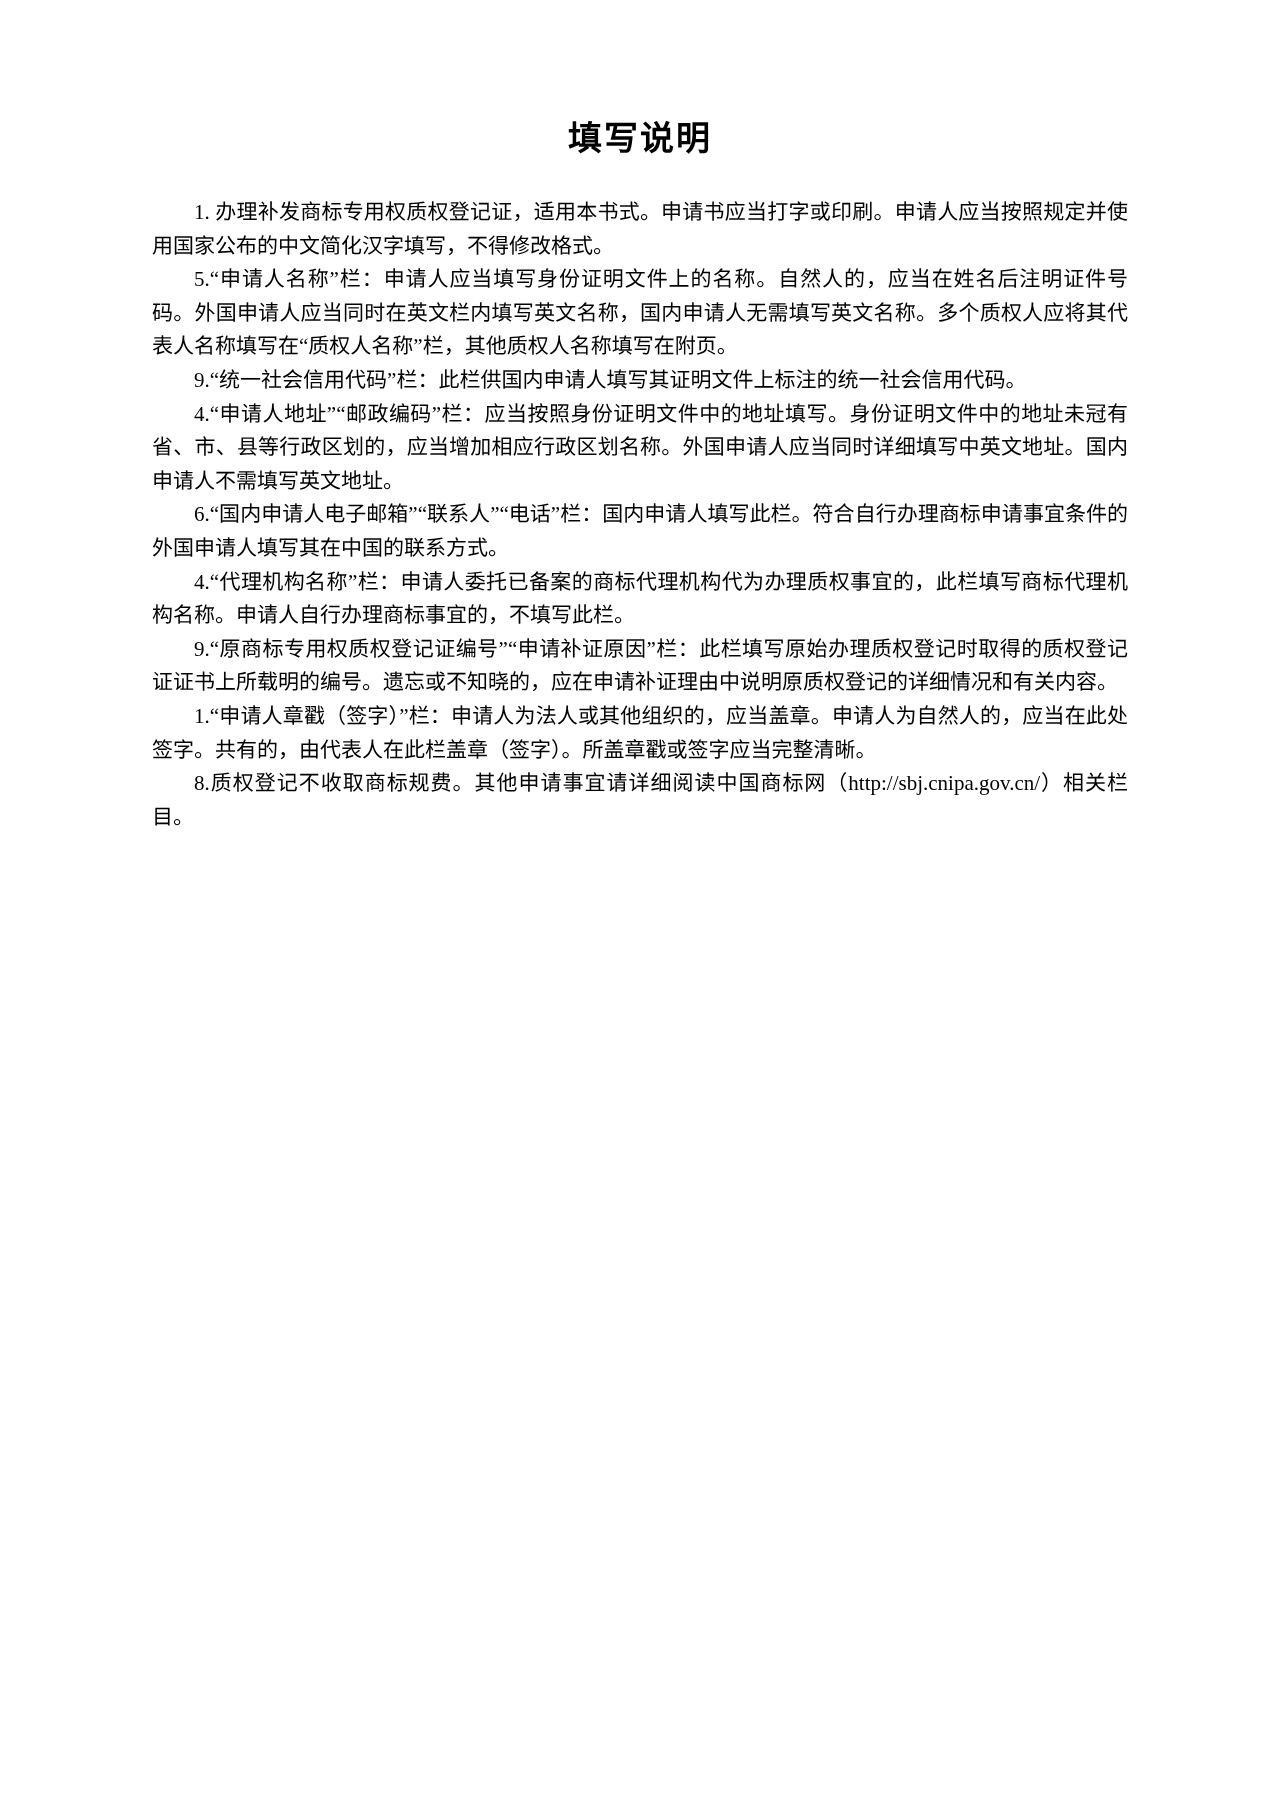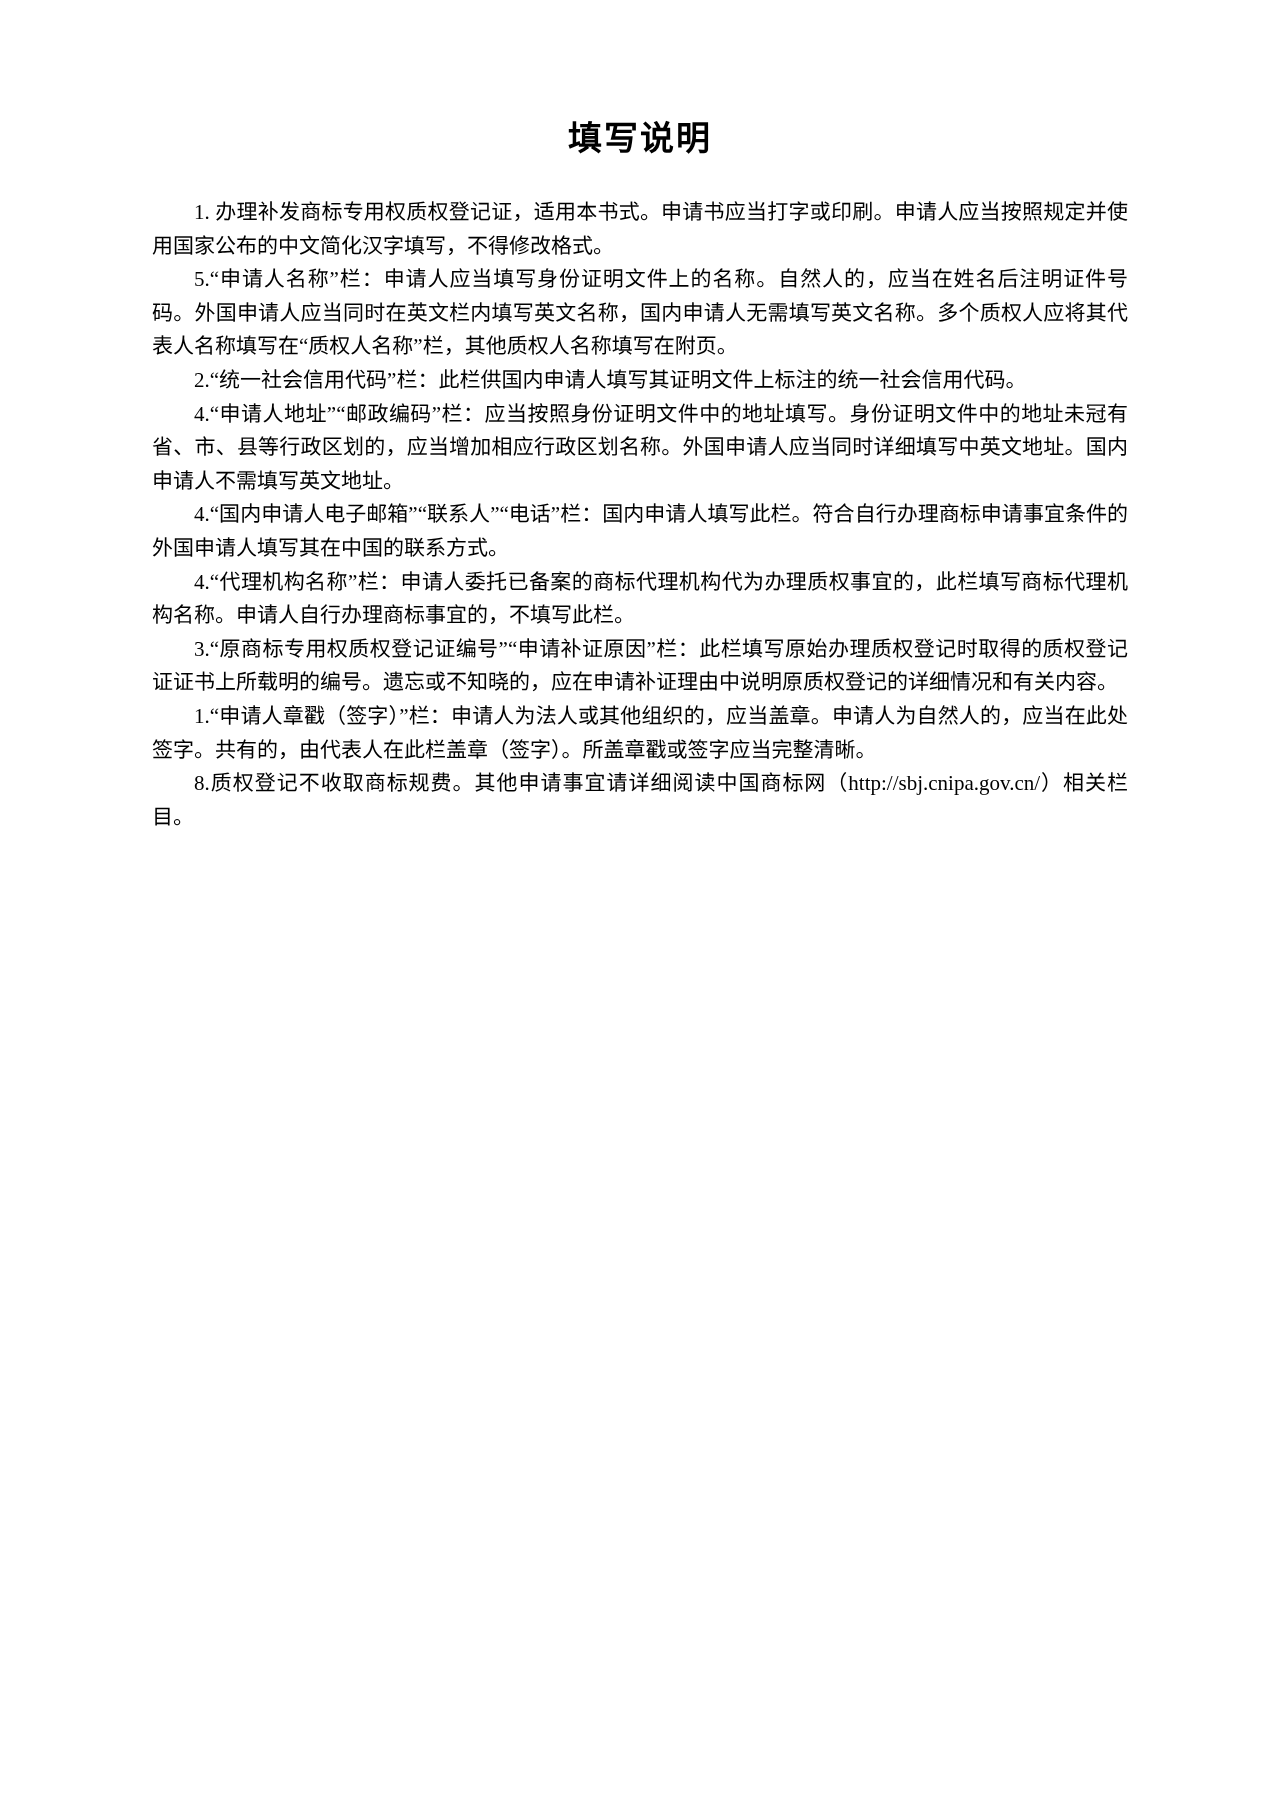--- a/index.html
+++ b/index.html
@@ -43,21 +43,21 @@
 </style>
 </head>
 <body>
 
 <div class="page">
   <h1 class="doc-title">填写说明</h1>
 
   <div class="doc-body">
     <p>1. 办理补发商标专用权质权登记证，适用本书式。申请书应当打字或印刷。申请人应当按照规定并使用国家公布的中文简化汉字填写，不得修改格式。</p>
     <p>5.“申请人名称”栏：申请人应当填写身份证明文件上的名称。自然人的，应当在姓名后注明证件号码。外国申请人应当同时在英文栏内填写英文名称，国内申请人无需填写英文名称。多个质权人应将其代表人名称填写在“质权人名称”栏，其他质权人名称填写在附页。</p>
-    <p>2.“统一社会信用代码”栏：此栏供国内申请人填写其证明文件上标注的统一社会信用代码。</p>
+    <p>9.“统一社会信用代码”栏：此栏供国内申请人填写其证明文件上标注的统一社会信用代码。</p>
     <p>4.“申请人地址”“邮政编码”栏：应当按照身份证明文件中的地址填写。身份证明文件中的地址未冠有省、市、县等行政区划的，应当增加相应行政区划名称。外国申请人应当同时详细填写中英文地址。国内申请人不需填写英文地址。</p>
-    <p>4.“国内申请人电子邮箱”“联系人”“电话”栏：国内申请人填写此栏。符合自行办理商标申请事宜条件的外国申请人填写其在中国的联系方式。</p>
+    <p>6.“国内申请人电子邮箱”“联系人”“电话”栏：国内申请人填写此栏。符合自行办理商标申请事宜条件的外国申请人填写其在中国的联系方式。</p>
     <p>4.“代理机构名称”栏：申请人委托已备案的商标代理机构代为办理质权事宜的，此栏填写商标代理机构名称。申请人自行办理商标事宜的，不填写此栏。</p>
-    <p>3.“原商标专用权质权登记证编号”“申请补证原因”栏：此栏填写原始办理质权登记时取得的质权登记证证书上所载明的编号。遗忘或不知晓的，应在申请补证理由中说明原质权登记的详细情况和有关内容。</p>
+    <p>9.“原商标专用权质权登记证编号”“申请补证原因”栏：此栏填写原始办理质权登记时取得的质权登记证证书上所载明的编号。遗忘或不知晓的，应在申请补证理由中说明原质权登记的详细情况和有关内容。</p>
     <p>1.“申请人章戳（签字）”栏：申请人为法人或其他组织的，应当盖章。申请人为自然人的，应当在此处签字。共有的，由代表人在此栏盖章（签字）。所盖章戳或签字应当完整清晰。</p>
     <p>8.质权登记不收取商标规费。其他申请事宜请详细阅读中国商标网（http://sbj.cnipa.gov.cn/）相关栏目。</p>
   </div>
 </div>
 
 </body></html>

